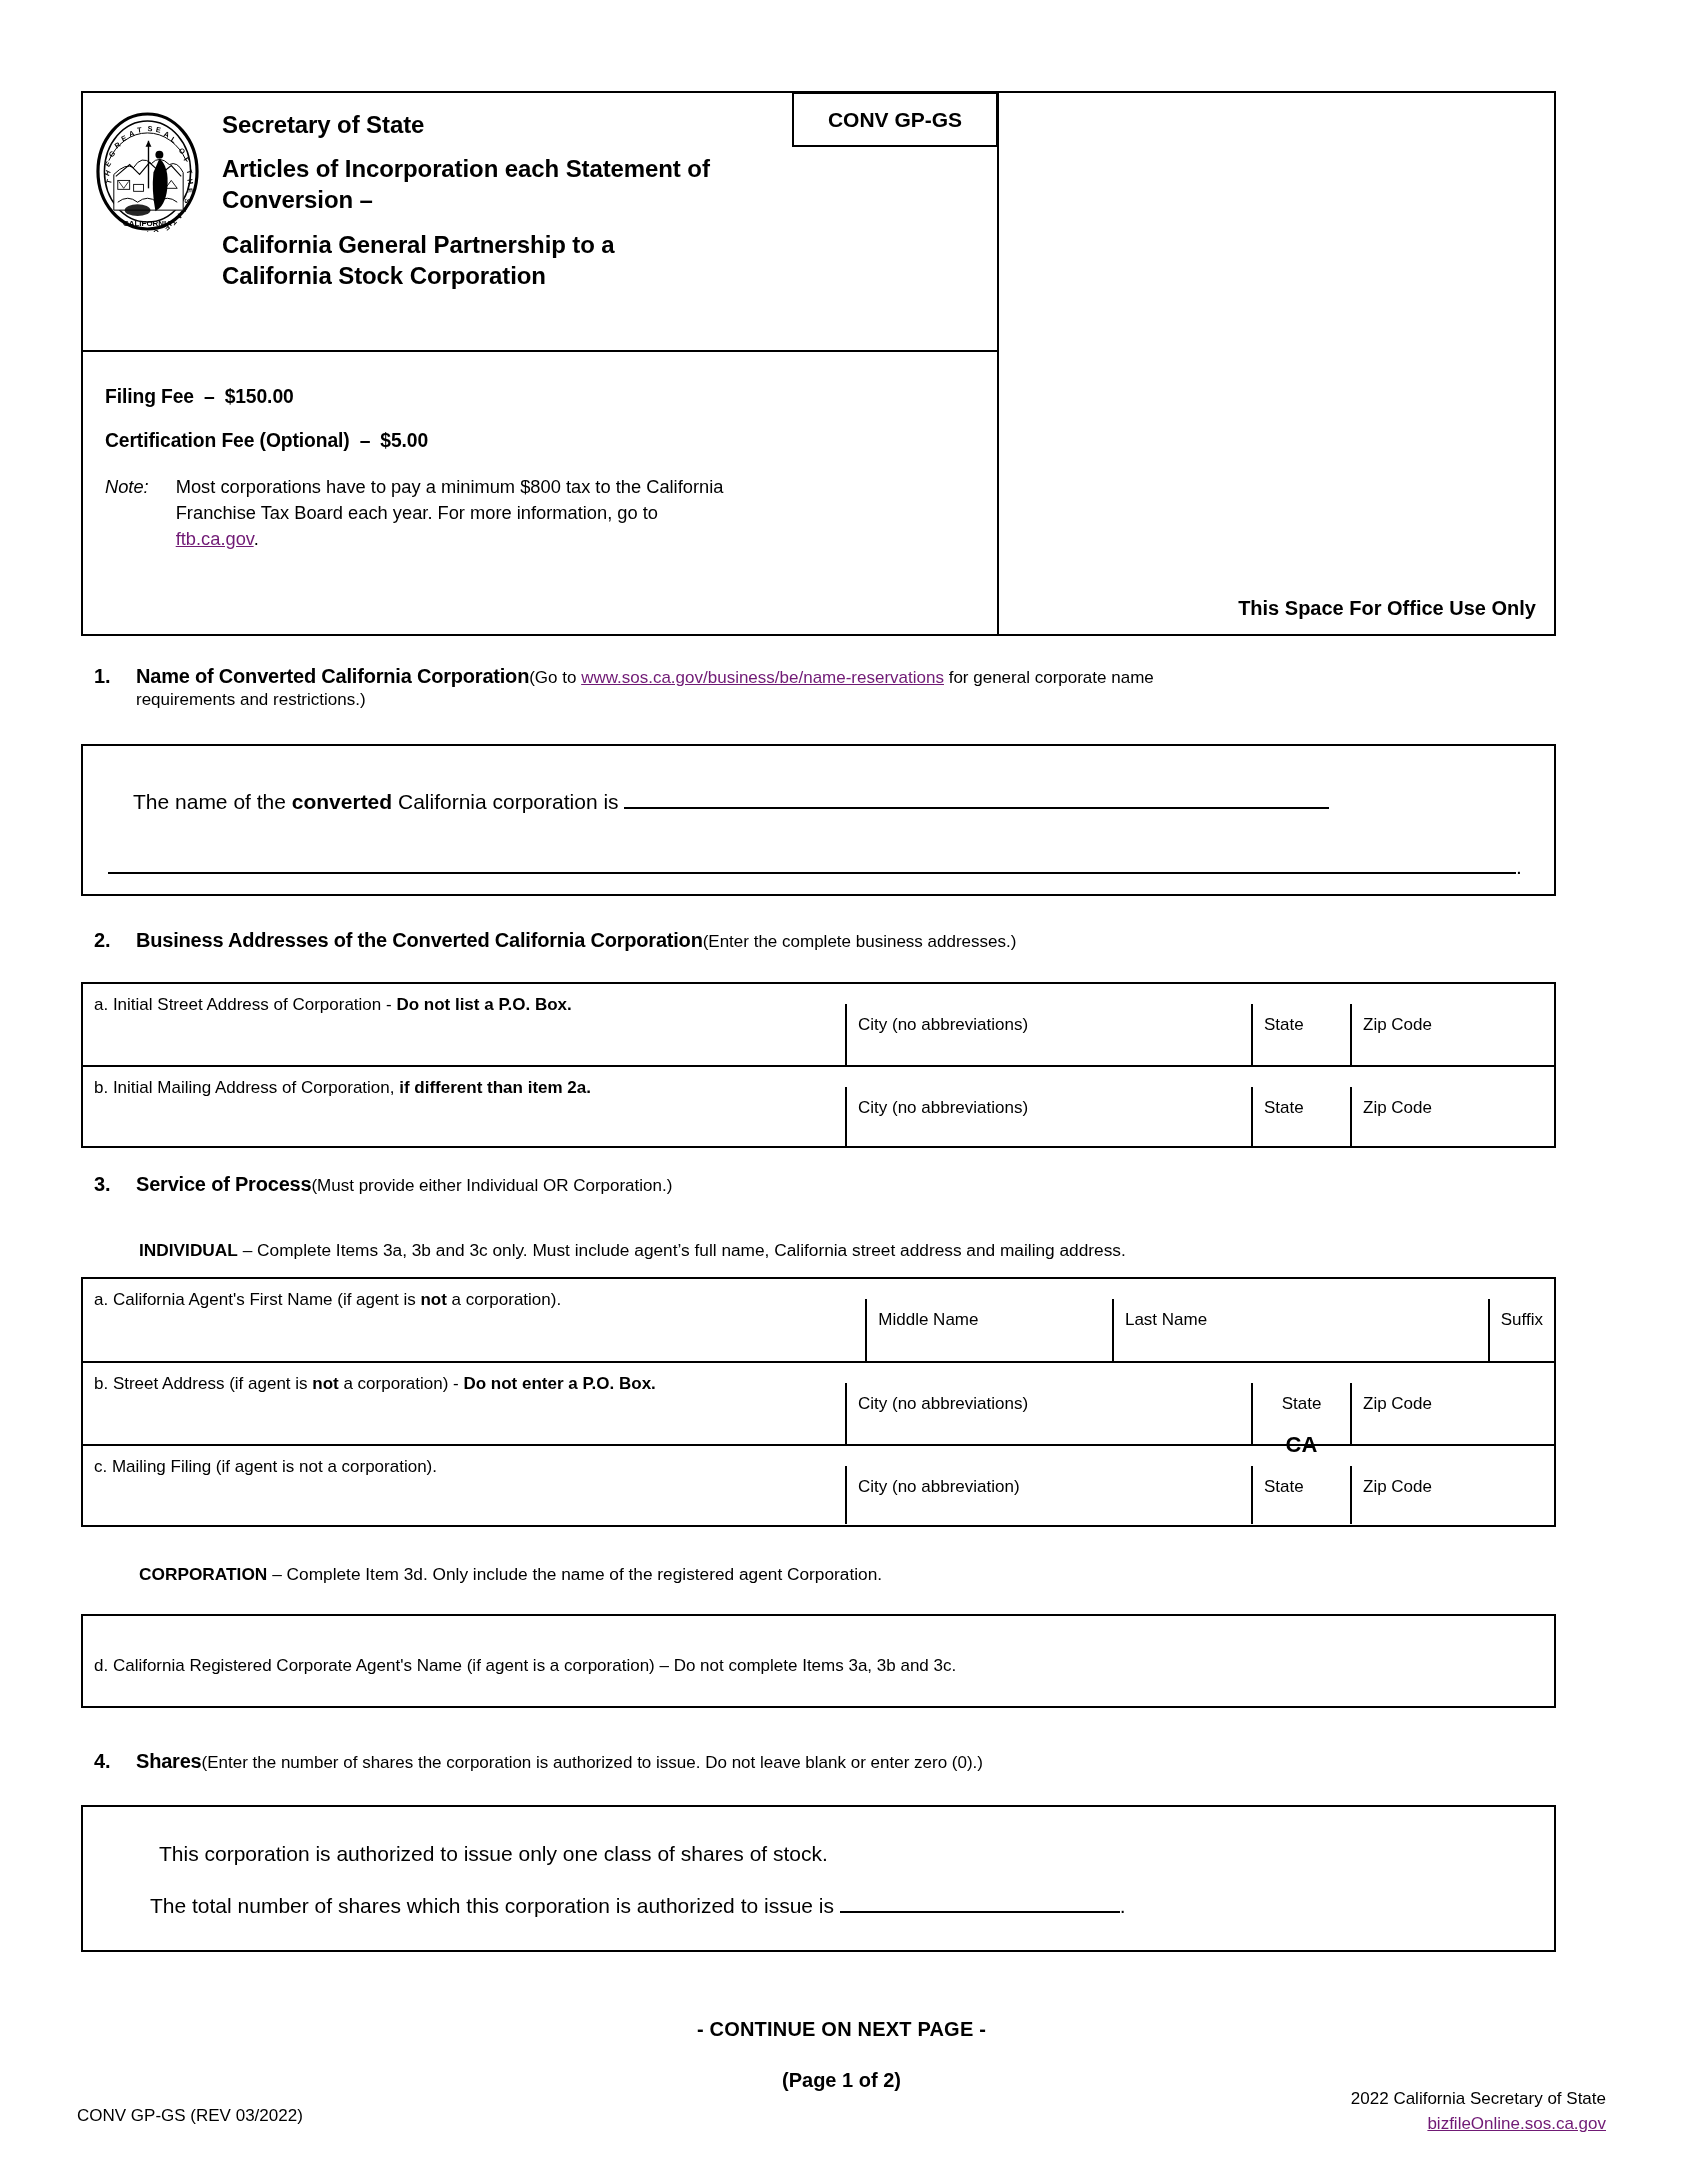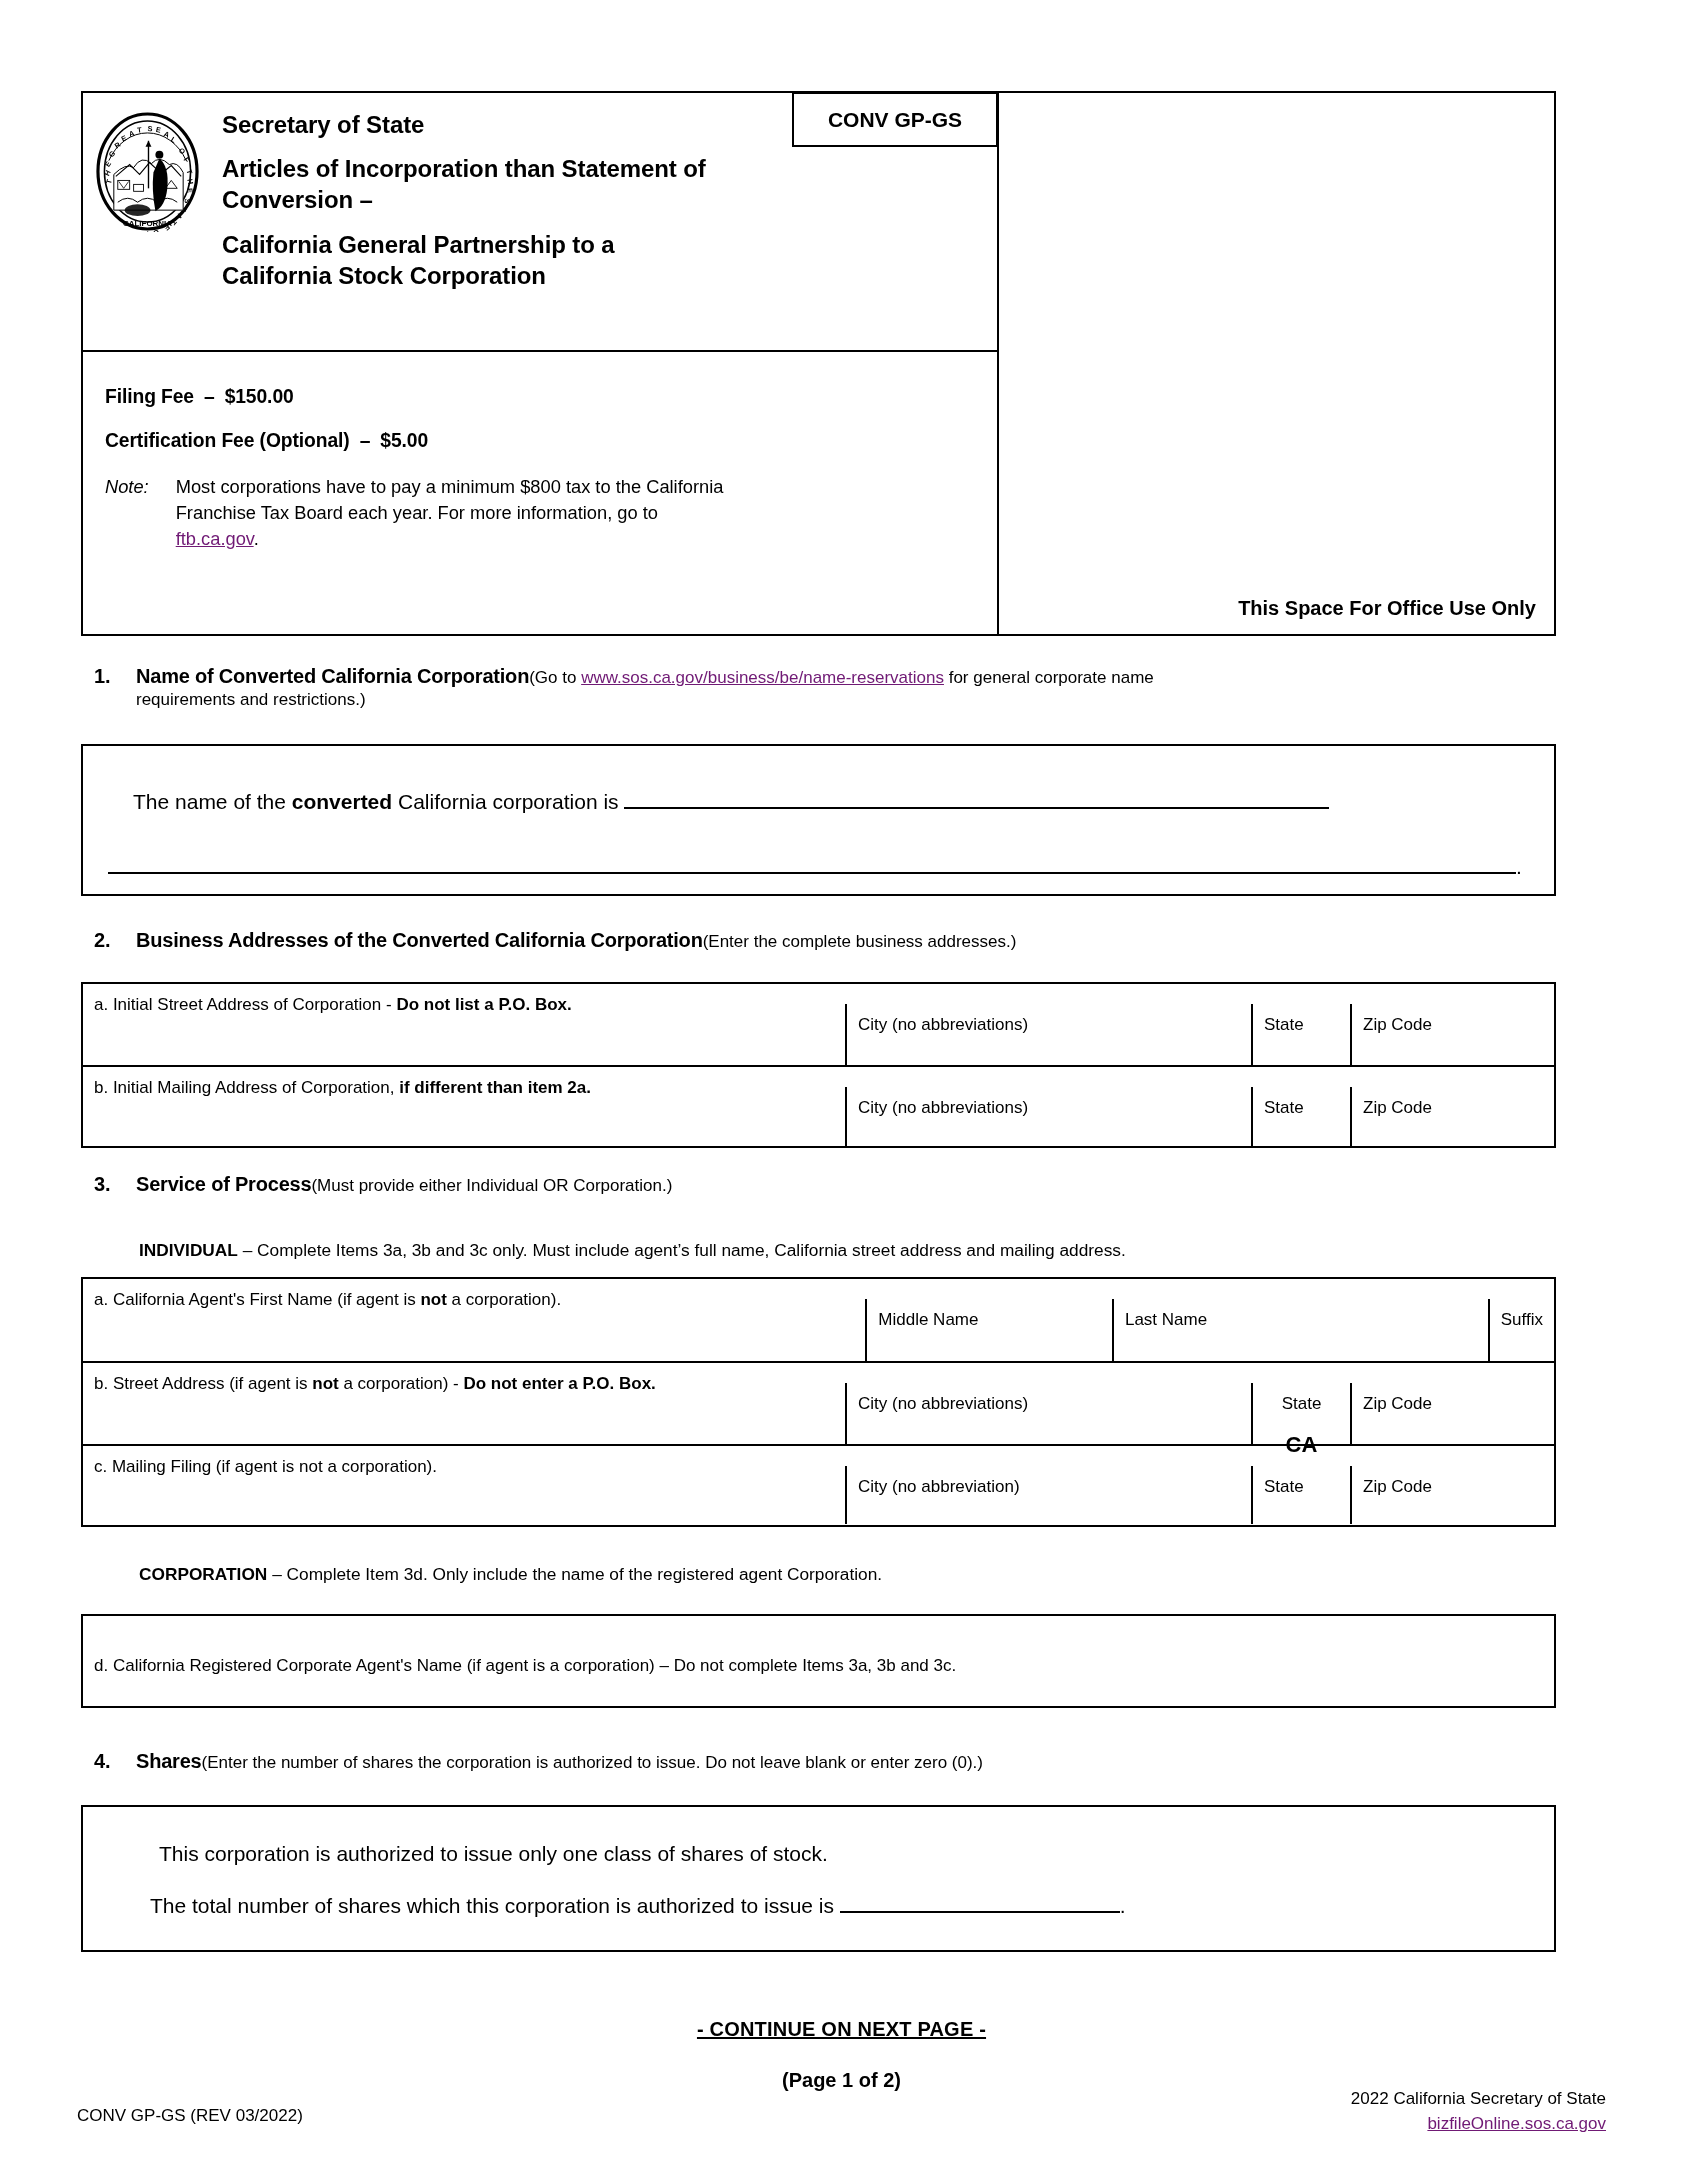--- a/index.html
+++ b/index.html
@@ -131,21 +131,21 @@
             <rect x="40" y="74" width="10" height="7" fill="none" stroke="#000" stroke-width="0.9"></rect>
             <path d="M78 70 l6 8 h-12 z" fill="none" stroke="#000" stroke-width="0.9"></path>
             <path d="M24 92 q10 -8 20 0 q10 -8 20 0 q10 -8 20 0" fill="none" stroke="#000" stroke-width="1"></path>
             <ellipse cx="44" cy="100" rx="13" ry="6" fill="#000" opacity="0.85"></ellipse>
             <text x="54" y="116" text-anchor="middle" font-family="'Liberation Sans',sans-serif" font-size="8" font-weight="bold" transform="rotate(0 54 116)">CALIFORNIA</text>
           </svg>
         </div>
         <div class="title-block">
           <div class="t-line">Secretary of State</div>
           <div class="t-gap"></div>
-          <div class="t-line">Articles of Incorporation than Statement of</div>
+          <div class="t-line">Articles of Incorporation each Statement of</div>
           <div class="t-line">Conversion –</div>
           <div class="t-gap"></div>
           <div class="t-line">California General Partnership to a</div>
           <div class="t-line">California Stock Corporation</div>
         </div>
         <div class="code-box">
           <span>CONV GP-GS</span>
         </div>
       </div>
 
@@ -309,21 +309,21 @@
   </div>
 
   <div class="box" style="left:81px;top:1805px;width:1475px;height:147px;">
     <div style="position:absolute;left:76px;top:35px;font-size:21px;">This corporation is authorized to issue only one class of shares of stock.</div>
     <div style="position:absolute;left:67px;top:87px;font-size:21px;">
       <span>The total number of shares which this corporation is authorized to issue is</span>
       <span class="fill-line" style="width:280px;"></span><span>.</span>
     </div>
   </div>
 
-  <div class="cont-note" style="top:2018px;text-decoration:underline;">- CONTINUE ON NEXT PAGE -</div>
+  <div class="cont-note" style="top:2018px;">- CONTINUE ON NEXT PAGE -</div>
   <div class="page-no" style="top:2069px;">(Page 1 of 2)</div>
   <div class="foot-left" style="top:2106px;">CONV GP-GS (REV 03/2022)</div>
   <div class="foot-right" style="top:2087px;">
     <div>2022 California Secretary of State</div>
     <div class="lnk">bizfileOnline.sos.ca.gov</div>
   </div>
 
 </div>
 
 

